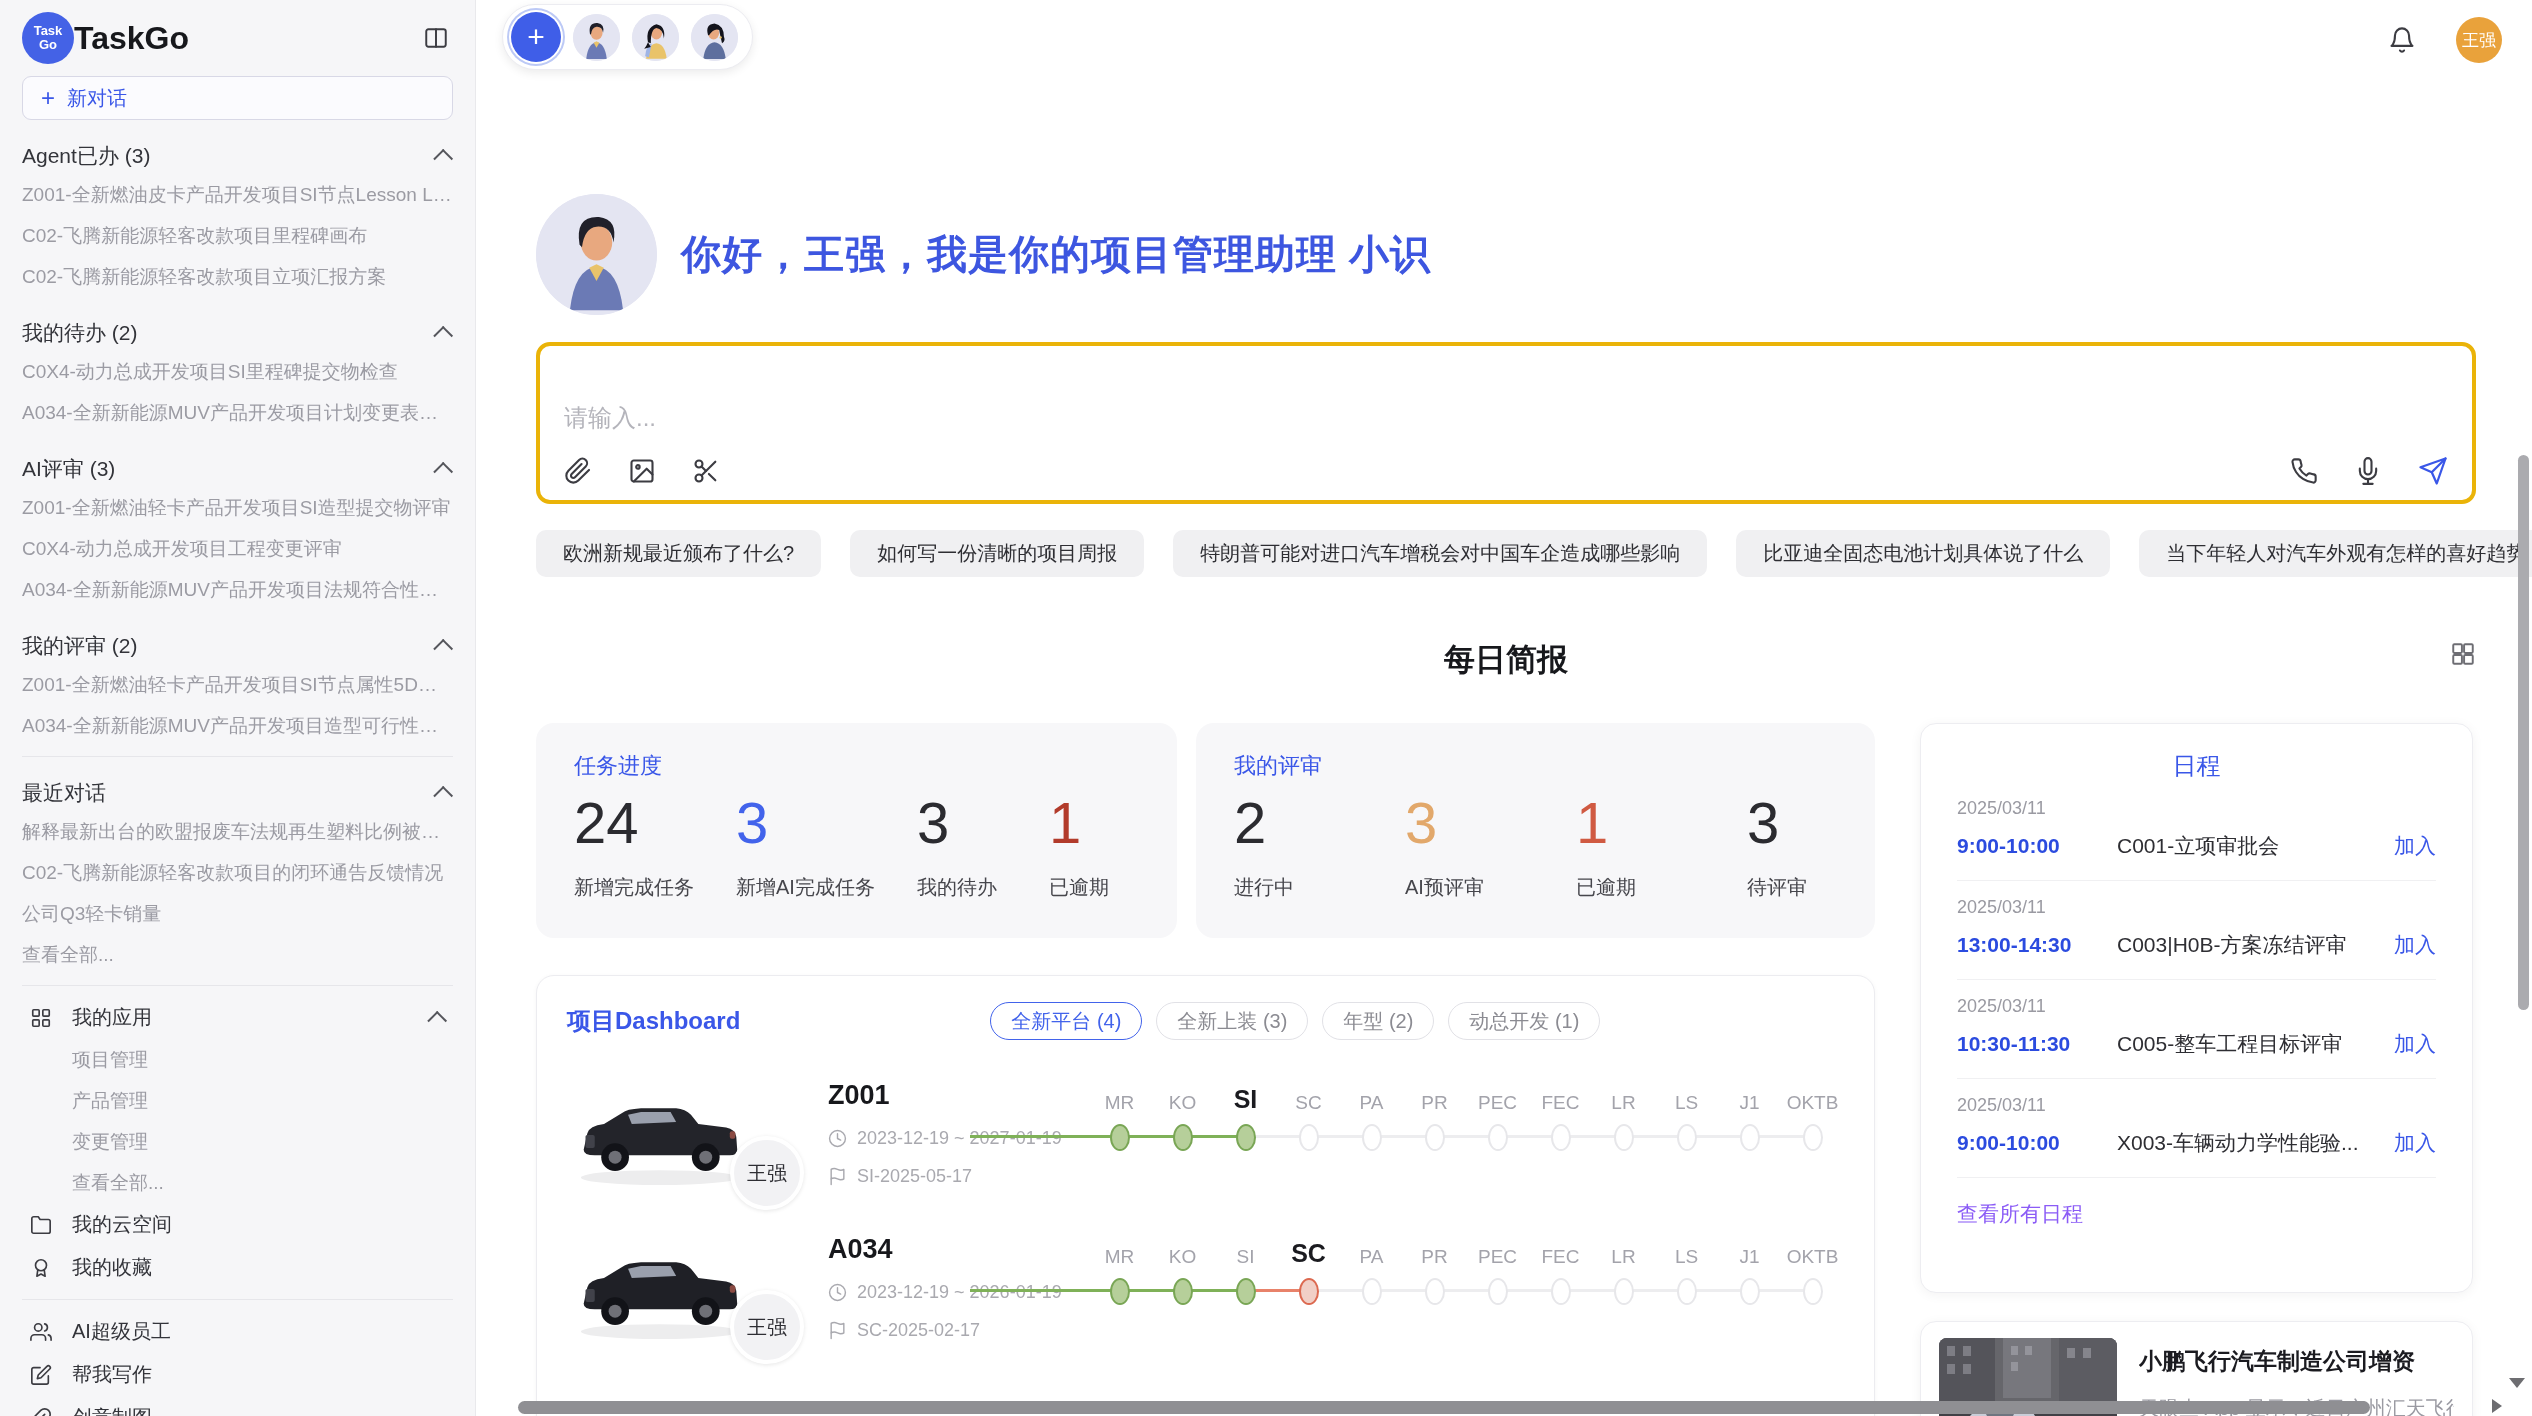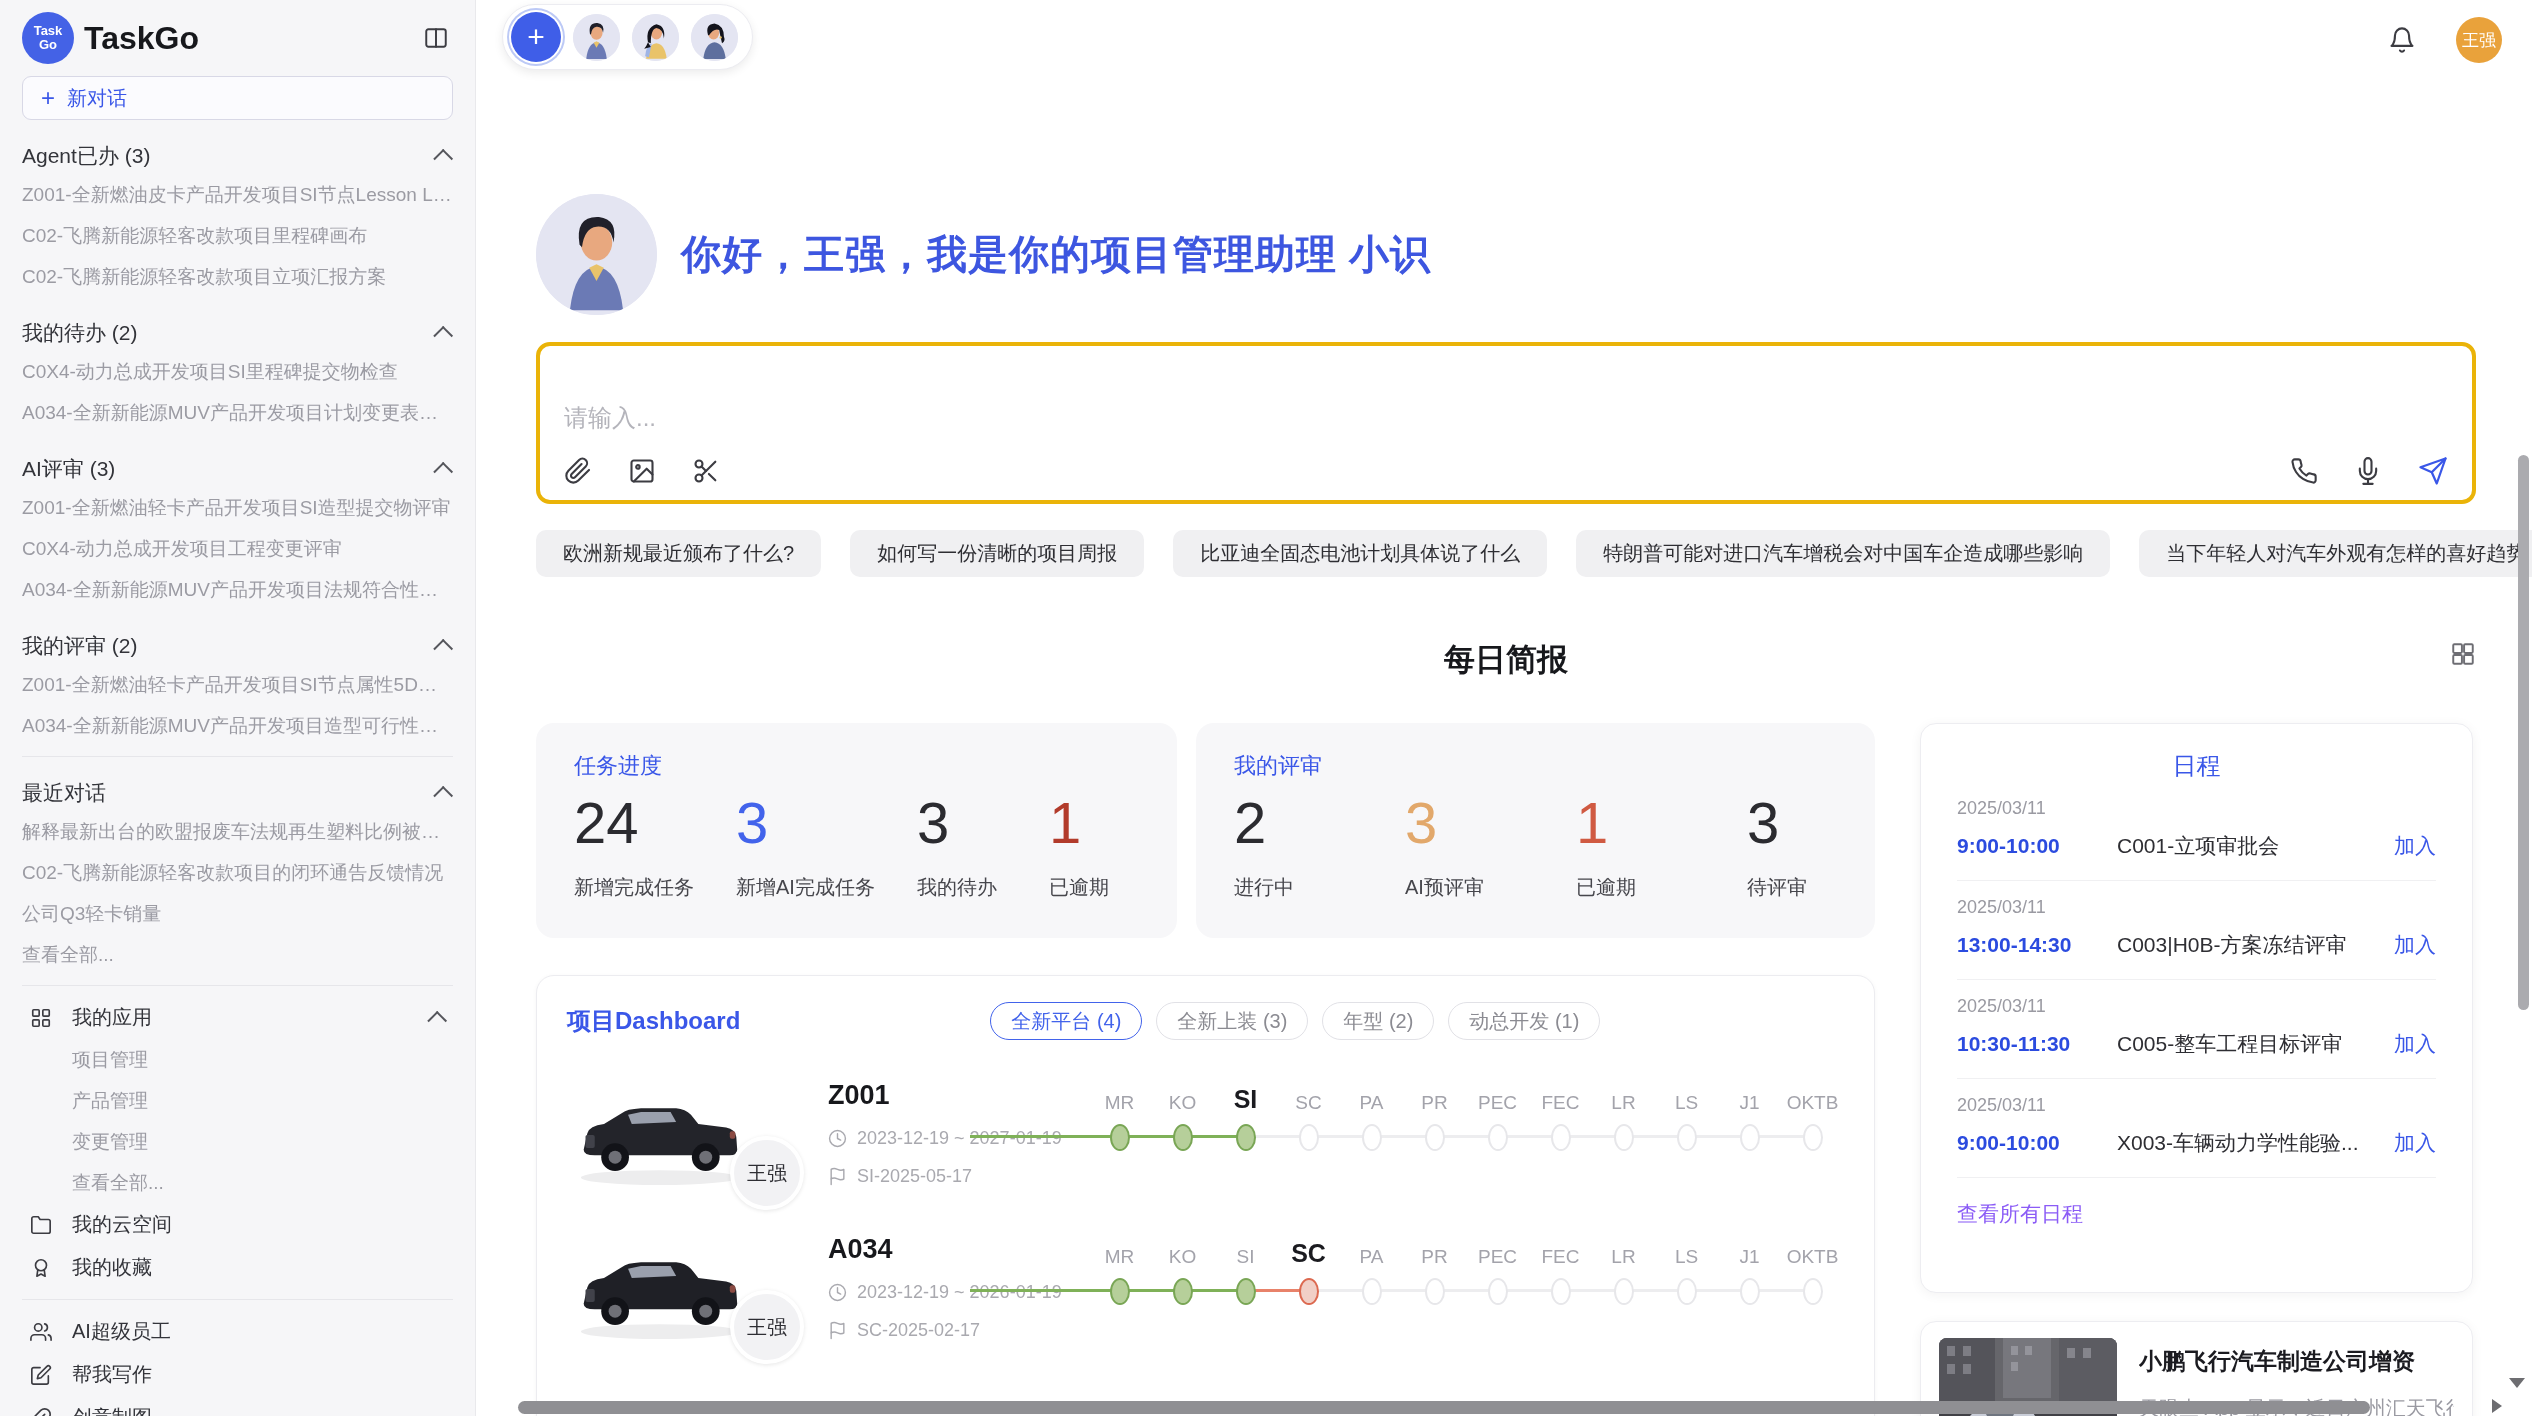--- a/index.html
+++ b/index.html
@@ -1,21 +1,21 @@
 <!DOCTYPE html>
 <html><head>
 <meta charset="utf-8">
 <style>
   * { margin:0; padding:0; box-sizing:border-box; }
   html,body { width:2532px; height:1416px; overflow:hidden; font-family:"Liberation Sans","DejaVu Sans",sans-serif; background:#fff; }
   .app { display:flex; width:2532px; height:1416px; }
 
   
   .sidebar { width:476px; min-width:476px; height:100%; background:#f6f6f8; border-right:1px solid #e9e9ec; padding:0 22px; overflow:hidden; }
-  .sb-head { display:flex; align-items:center; height:76px; gap:10px; }
+  .sb-head { display:flex; align-items:center; height:76px; gap:0; }
   .logo-circle { width:52px; height:52px; border-radius:50%; background:#4462e6; color:#fff; display:flex; flex-direction:column; align-items:center; justify-content:center; font-size:13px; font-weight:bold; line-height:1.1; }
   .sb-title { font-size:32px; font-weight:bold; color:#17181c; flex:1; }
   .panel-btn { width:34px; height:34px; display:flex; align-items:center; justify-content:center; cursor:pointer; }
   .new-chat-btn { height:44px; border:1px solid #d8d8e6; background:#fbfbfe; border-radius:9px; display:flex; align-items:center; padding:0 18px; gap:12px; color:#3a57e8; font-size:20px; cursor:pointer; }
   .plus-glyph { font-size:24px; line-height:1; color:#3a57e8; }
   .sb-sec-title { display:flex; justify-content:space-between; align-items:center; font-size:21px; color:#33343a; margin-top:18px; height:36px; cursor:pointer; }
   .chev { width:14px; height:14px; border-left:2px solid #55565c; border-top:2px solid #55565c; transform:rotate(45deg) translateY(4px); }
   .sb-item { font-size:19px; color:#9b9ba3; height:41px; line-height:41px; white-space:nowrap; overflow:hidden; text-overflow:ellipsis; cursor:pointer; }
   .sb-div { border-top:1px solid #e6e6ea; margin:10px 0; }
   .sb-row { display:flex; align-items:center; gap:20px; height:43px; font-size:20px; color:#33343a; padding-left:8px; cursor:pointer; }
@@ -354,22 +354,22 @@
                   <polygon points="22 2 15 22 11 13 2 9 22 2"></polygon>
                 </svg>
             </span>
           </div>
         </div>
       </section>
 
       <section class="chips">
         <div class="chip">欧洲新规最近颁布了什么?</div>
         <div class="chip">如何写一份清晰的项目周报</div>
+        <div class="chip">特朗普可能对进口汽车增税会对中国车企造成哪些影响</div>
         <div class="chip">比亚迪全固态电池计划具体说了什么</div>
-        <div class="chip">特朗普可能对进口汽车增税会对中国车企造成哪些影响</div>
         <div class="chip">当下年轻人对汽车外观有怎样的喜好趋势</div>
       </section>
 
       <div class="briefing-head">
         <span class="briefing-title">每日简报</span>
         <span class="grid-view-btn">
           <svg class="icon" width="26" height="26" viewBox="0 0 24 24" style="stroke:#6d6d73">
               <rect x="3" y="3" width="8" height="8" rx="1"></rect>
               <rect x="13" y="3" width="8" height="8" rx="1"></rect>
               <rect x="3" y="13" width="8" height="8" rx="1"></rect>

